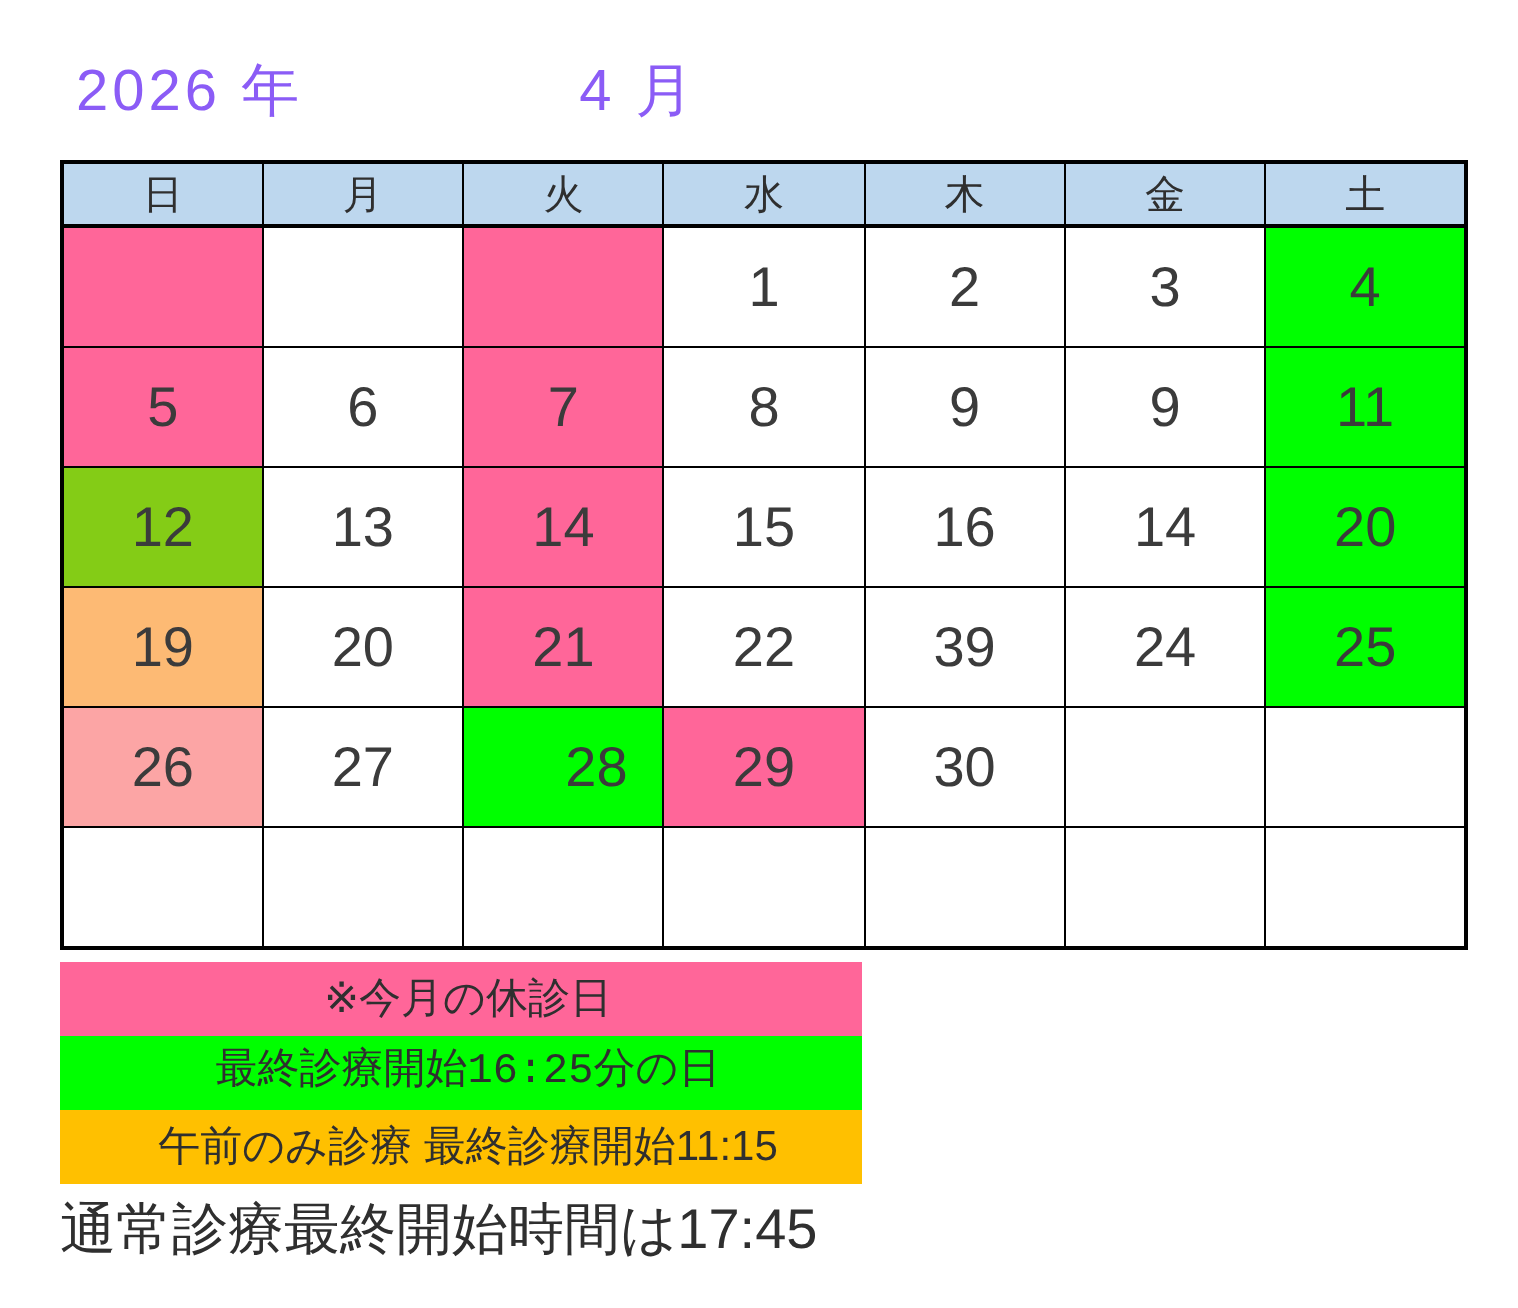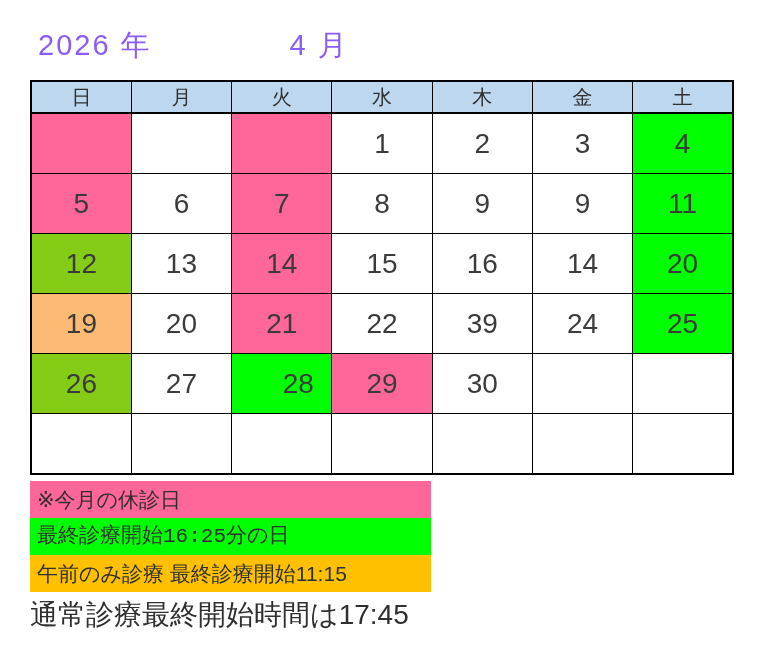--- a/index.html
+++ b/index.html
@@ -47,20 +47,21 @@
     text-align: center;
     vertical-align: middle;
     border: 1px solid #000;
     background: #ffffff;
   }
   .legend {
     position: absolute;
     left: 30px;
     top: 481px;
     width: 401px;
+    text-align: center;
   }
   .legend-row {
     height: 37px;
     line-height: 37px;
     padding-left: 7px;
     box-sizing: border-box;
     font-size: 21px;
     color: #2f2f2f;
     white-space: nowrap;
     overflow: hidden;
@@ -129,21 +130,21 @@
         <tr>
           <td style="background: #fdba74;">19</td>
           <td>20</td>
           <td style="background: rgb(255, 102, 153);">21</td>
           <td>22</td>
           <td>39</td>
           <td>24</td>
           <td style="background: rgb(0, 255, 0);">25</td>
         </tr>
         <tr>
-          <td style="background: #84cc16;">26</td>
+          <td style="background: #fca5a5;">26</td>
           <td>27</td>
           <td style="background: rgb(0, 255, 0); padding-left: 34px;">28</td>
           <td style="background: rgb(255, 102, 153);">29</td>
           <td>30</td>
           <td></td>
           <td></td>
         </tr>
         <tr>
           <td></td>
           <td></td>

